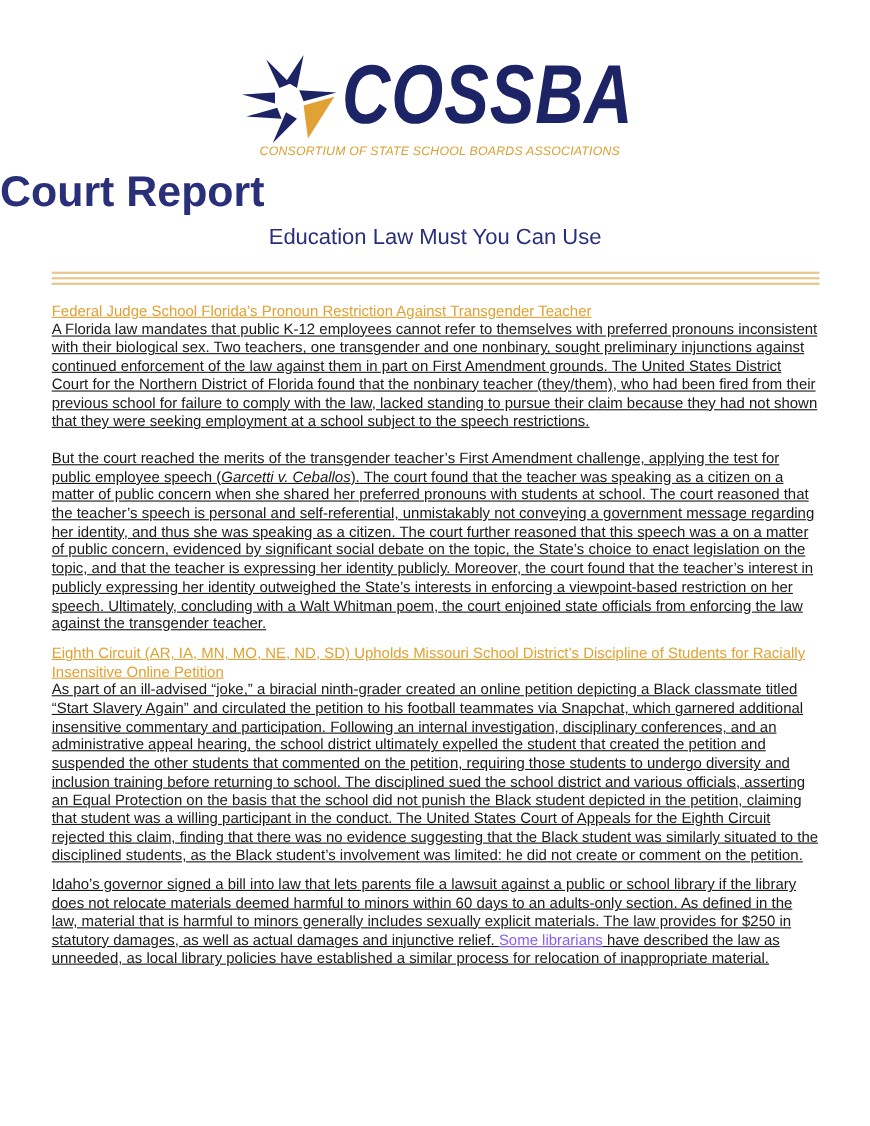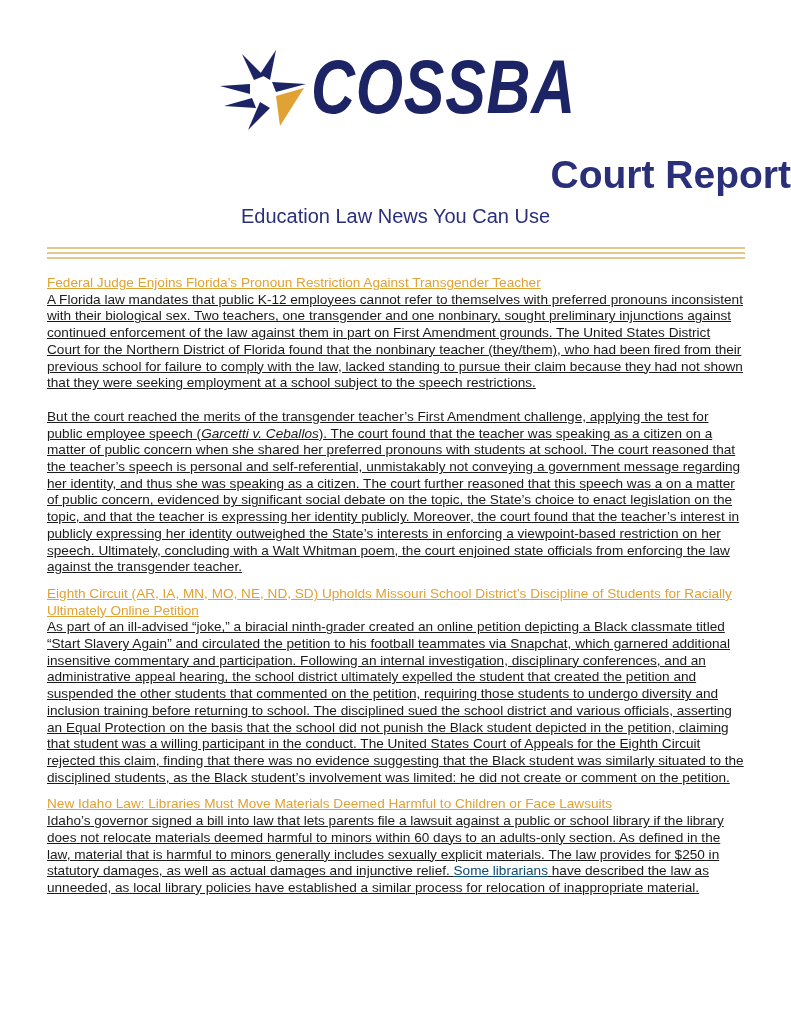--- a/index.html
+++ b/index.html
@@ -5,66 +5,66 @@
   html, body { margin: 0; padding: 0; background: #ffffff; }
   body { width: 791px; height: 1024px; position: relative; overflow: hidden;
          font-family: "Liberation Sans", "DejaVu Sans", sans-serif; color: #1a1a1a; }
   .logo { position: absolute; left: 214px; top: 46px; width: 370px; height: 100px; font-style: italic; }
   .logo-star { position: absolute; left: 0; top: 0; width: 100px; height: 86px; }
   .logo-word { position: absolute; left: 97px; top: -4px; font-family: "Liberation Sans", sans-serif;
                font-weight: bold; font-size: 76px; letter-spacing: 1px; color: #1c2466;
                transform: scaleX(0.8); transform-origin: left top; line-height: 90px; }
   .logo-sub { position: absolute; left: 22px; top: 86px; font-size: 11.2px; color: #d9a233;
               letter-spacing: 0.2px; white-space: nowrap; }
-  .title { position: absolute; left: 0; width: 791px; top: 153px; text-align: right;
+  .title { position: absolute; left: 0; width: 791px; top: 153px; text-align: left;
            font-size: 39px; font-weight: bold; color: #2a2f7a; }
   .subtitle { position: absolute; left: 0; width: 791px; top: 205px; text-align: center;
               font-size: 20px; color: #2a2f7a; }
   .rule { position: absolute; left: 47px; width: 698px; height: 2px; background: #e3c78d; }
   .content { position: absolute; left: 47px; top: 275px; width: 700px; font-size: 13.6px; line-height: 16.7px; }
   .headline { color: #e0a234; text-decoration: underline; font-weight: normal; display: block; }
   p { margin: 0; text-decoration: underline; }
   .gap { height: 17px; }
   .gap-sm { height: 10px; }
-  .inline-link { color: #0c4a6e; text-decoration: underline; }
+  .inline-link { color: #8b5cf6; text-decoration: underline; }
   em { font-style: italic; }
 </style>
 </head>
 <body>
 
 <div class="logo">
   <svg class="logo-star" viewBox="0 0 100 86">
     <polygon points="28,8 50,30 40,34" fill="#1c2466"></polygon>
     <polygon points="62,4 56,34 46,28" fill="#1c2466"></polygon>
     <polygon points="92,38 62,46 58,36" fill="#1c2466"></polygon>
     <polygon points="6,40 36,38 36,48" fill="#1c2466"></polygon>
     <polygon points="10,60 38,52 42,62" fill="#1c2466"></polygon>
     <polygon points="62,50 90,42 66,80" fill="#e0a234"></polygon>
     <polygon points="34,84 46,56 56,62" fill="#1c2466"></polygon>
   </svg>
   <div class="logo-word">COSSBA</div>
+  <div class="logo-sub">CONSORTIUM OF STATE SCHOOL BOARDS ASSOCIATIONS</div>
 </div>
 
 <div class="title">Court Report</div>
-<div class="subtitle">Education Law News You Can Use</div>
+<div class="subtitle">Education Law Must You Can Use</div>
 
 <div class="rule" style="top:247px"></div>
 <div class="rule" style="top:252px"></div>
 <div class="rule" style="top:257px"></div>
 
 <div class="content">
   <section>
-    <a class="headline">Federal Judge Enjoins Florida’s Pronoun Restriction Against Transgender Teacher</a>
+    <a class="headline">Federal Judge School Florida’s Pronoun Restriction Against Transgender Teacher</a>
     <p>A Florida law mandates that public K-12 employees cannot refer to themselves with preferred pronouns inconsistent with their biological sex. Two teachers, one transgender and one nonbinary, sought preliminary injunctions against continued enforcement of the law against them in part on First Amendment grounds. The United States District Court for the Northern District of Florida found that the nonbinary teacher (they/them), who had been fired from their previous school for failure to comply with the law, lacked standing to pursue their claim because they had not shown that they were seeking employment at a school subject to the speech restrictions.</p>
     <div class="gap"></div>
     <p><span>But the court reached the merits of the transgender teacher’s First Amendment challenge, applying the test for public employee speech (</span><em>Garcetti v. Ceballos</em><span>). The court found that the teacher was speaking as a citizen on a matter of public concern when she shared her preferred pronouns with students at school. The court reasoned that the teacher’s speech is personal and self-referential, unmistakably not conveying a government message regarding her identity, and thus she was speaking as a citizen. The court further reasoned that this speech was a on a matter of public concern, evidenced by significant social debate on the topic, the State’s choice to enact legislation on the topic, and that the teacher is expressing her identity publicly. Moreover, the court found that the teacher’s interest in publicly expressing her identity outweighed the State’s interests in enforcing a viewpoint-based restriction on her speech. Ultimately, concluding with a Walt Whitman poem, the court enjoined state officials from enforcing the law against the transgender teacher.</span></p>
   </section>
   <div class="gap-sm"></div>
   <section>
-    <a class="headline">Eighth Circuit (AR, IA, MN, MO, NE, ND, SD) Upholds Missouri School District’s Discipline of Students for Racially Ultimately Online Petition</a>
+    <a class="headline">Eighth Circuit (AR, IA, MN, MO, NE, ND, SD) Upholds Missouri School District’s Discipline of Students for Racially Insensitive Online Petition</a>
     <p>As part of an ill-advised “joke,” a biracial ninth-grader created an online petition depicting a Black classmate titled “Start Slavery Again” and circulated the petition to his football teammates via Snapchat, which garnered additional insensitive commentary and participation. Following an internal investigation, disciplinary conferences, and an administrative appeal hearing, the school district ultimately expelled the student that created the petition and suspended the other students that commented on the petition, requiring those students to undergo diversity and inclusion training before returning to school. The disciplined sued the school district and various officials, asserting an Equal Protection on the basis that the school did not punish the Black student depicted in the petition, claiming that student was a willing participant in the conduct. The United States Court of Appeals for the Eighth Circuit rejected this claim, finding that there was no evidence suggesting that the Black student was similarly situated to the disciplined students, as the Black student’s involvement was limited: he did not create or comment on the petition.</p>
   </section>
   <div class="gap-sm"></div>
   <section>
-    <a class="headline">New Idaho Law: Libraries Must Move Materials Deemed Harmful to Children or Face Lawsuits</a>
     <p><span>Idaho’s governor signed a bill into law that lets parents file a lawsuit against a public or school library if the library does not relocate materials deemed harmful to minors within 60 days to an adults-only section. As defined in the law, material that is harmful to minors generally includes sexually explicit materials. The law provides for $250 in statutory damages, as well as actual damages and injunctive relief. </span><a class="inline-link">Some librarians</a><span> have described the law as unneeded, as local library policies have established a similar process for relocation of inappropriate material.</span></p>
   </section>
 </div>
 
 </body></html>

